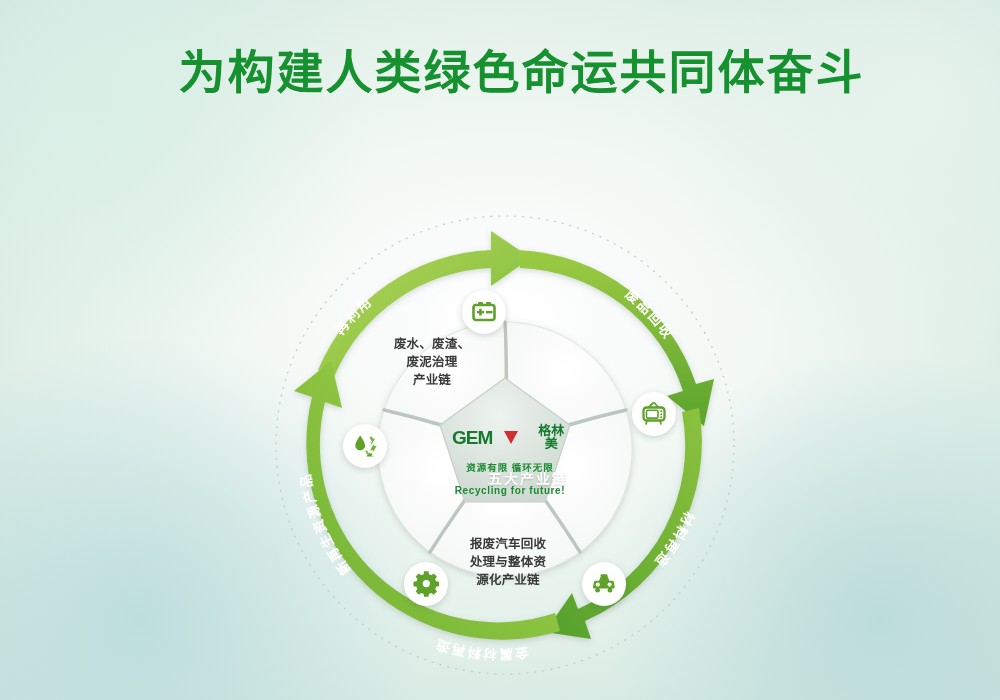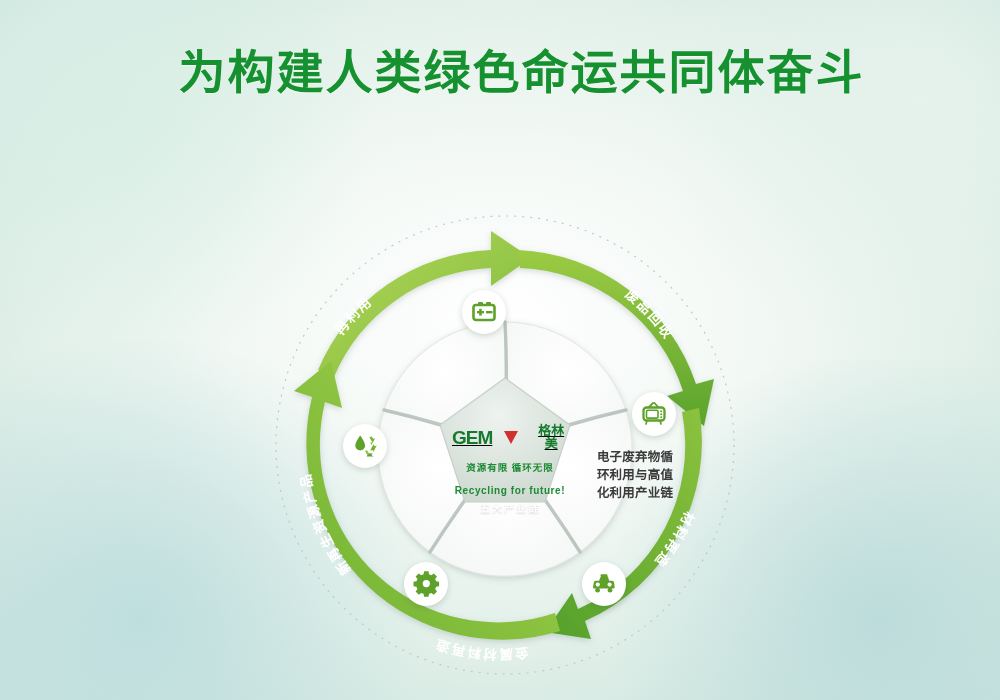--- a/index.html
+++ b/index.html
@@ -46,41 +46,41 @@
     position:absolute;color:#3a3a3a;font-size:12.5px;line-height:1.45;
     text-align:center;font-weight:bold;letter-spacing:.2px;width:100px;
     font-family:"Liberation Sans","DejaVu Sans",sans-serif;
   }
 
   
   .center-logo{
     position:absolute;left:452px;top:424px;width:116px;height:92px;
     text-align:center;
   }
-  .logo-row{display:flex;align-items:center;justify-content:center;gap:15px;text-decoration:underline;}
+  .logo-row{display:flex;align-items:center;justify-content:center;gap:15px;}
   .logo-gem{
     font-size:19px;font-weight:bold;color:#167a2e;letter-spacing:-1px;
     font-family:"Liberation Sans","DejaVu Sans",sans-serif;line-height:1;
   }
   .logo-tri{
     width:0;height:0;border-left:7px solid transparent;border-right:7px solid transparent;
     border-top:13px solid #d03030;margin:0 1px 0 -3px;
   }
   .logo-cn{font-size:13px;font-weight:bold;color:#167a2e;line-height:1;}
   .logo-slogan{
     margin-top:10px;font-size:9.5px;font-weight:bold;color:#1b8a33;letter-spacing:1px;
     white-space:nowrap;
   }
   .logo-en{
     margin-top:11px;font-size:10px;font-weight:bold;color:#1b8a33;letter-spacing:.6px;
     white-space:nowrap;font-family:"Liberation Sans","DejaVu Sans",sans-serif;
   }
   .center-sub{
-    position:absolute;left:452px;top:500px;width:116px;text-align:center;
-    color:#ffffff;font-size:10px;font-weight:bold;letter-spacing:2px;
+    position:absolute;left:452px;top:468px;width:116px;text-align:right;
+    color:#ffffff;font-size:14px;font-weight:bold;letter-spacing:2px;
     text-shadow:0 1px 2px rgba(0,0,0,.18);
   }
 
   
   .icon-bubble{
     position:absolute;width:44px;height:44px;border-radius:50%;
     background:#ffffff;box-shadow:0 2px 6px rgba(60,90,70,.22);
     display:flex;align-items:center;justify-content:center;
   }
   .icon-bubble svg{display:block;}
@@ -208,28 +208,33 @@
       <path d="M 250 245 C 252 198 252 160 250 122"></path>
       <path d="M 250 245 C 294 230 336 218 371 210"></path>
       <path d="M 250 245 C 278 282 306 322 325 352"></path>
       <path d="M 250 245 C 222 282 194 322 175 352"></path>
       <path d="M 250 245 C 206 230 164 218 129 210"></path>
     </g>
 
     <path d="M 250 178 L 315 225 L 290 302 L 210 302 L 185 225 Z" fill="url(#centerPent)" stroke="#c5cfc8" stroke-width="1.2"></path>
   </svg>
 
-
-
-  <div class="chain-text" style="left:330px;top:248px;">
-    <div>电子废弃物循</div>
-    <div>环利用与高值</div>
-    <div>化利用产业链</div>
+  <div class="chain-text" style="left:122px;top:135px;width:110px;">
+    <div>废水、废渣、</div>
+    <div>废泥治理</div>
+    <div>产业链</div>
   </div>
 
+
+
+  <div class="chain-text" style="left:203px;top:335px;">
+    <div>报废汽车回收</div>
+    <div>处理与整体资</div>
+    <div>源化产业链</div>
+  </div>
 
 </div>
 
 <div class="center-logo">
   <div class="logo-row">
     <span class="logo-gem">GEM</span>
     <span class="logo-tri"></span>
     <span class="logo-cn">格林美</span>
   </div>
   <div class="logo-slogan">资源有限  循环无限</div>

